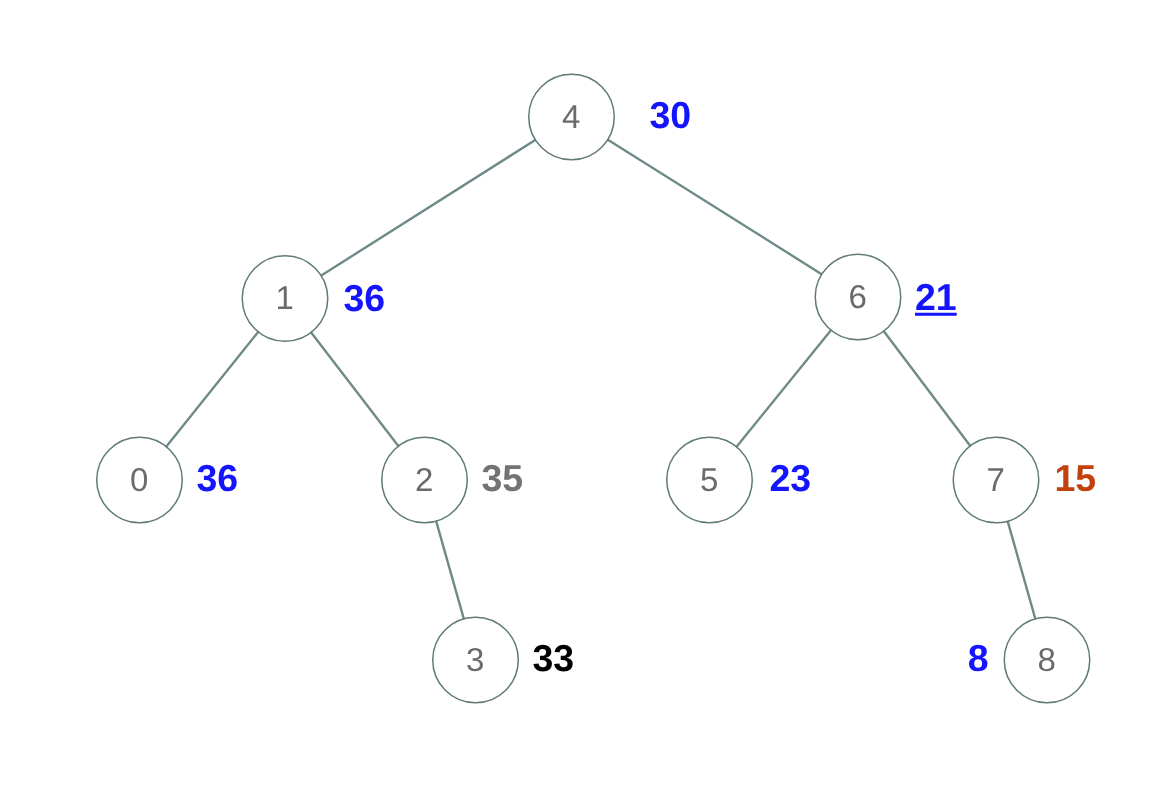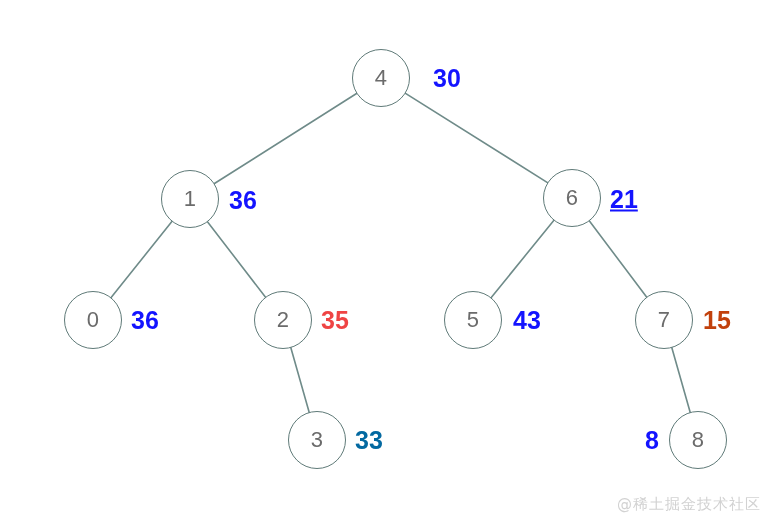--- a/index.html
+++ b/index.html
@@ -95,34 +95,33 @@
         <span class="node-key" style="color: rgb(107, 107, 107);">6</span>
       </div>
       <div class="weight right" style="left: 610px; top: 199px; color: rgb(20, 20, 255); text-decoration: underline;">21</div>
       <div class="node" style="left: 64px; top: 291px; width: 58px; height: 58px; border-color: rgb(95, 122, 120); background: rgb(255, 255, 255);">
         <span class="node-key" style="color: rgb(107, 107, 107);">0</span>
       </div>
       <div class="weight right" style="left: 131px; top: 320px; color: rgb(20, 20, 255);">36</div>
       <div class="node" style="left: 254px; top: 291px; width: 58px; height: 58px; border-color: rgb(95, 122, 120); background: rgb(255, 255, 255);">
         <span class="node-key" style="color: rgb(107, 107, 107);">2</span>
       </div>
-      <div class="weight right" style="left: 321px; top: 320px; color: #ef4444;">35</div>
+      <div class="weight right" style="left: 321px; top: 320px; color: #737373;">35</div>
       <div class="node" style="left: 444px; top: 291px; width: 58px; height: 58px; border-color: rgb(95, 122, 120); background: rgb(255, 255, 255);">
         <span class="node-key" style="color: rgb(107, 107, 107);">5</span>
       </div>
-      <div class="weight right" style="left: 513px; top: 320px; color: rgb(20, 20, 255);">43</div>
+      <div class="weight right" style="left: 513px; top: 320px; color: rgb(20, 20, 255);">23</div>
       <div class="node" style="left: 635px; top: 291px; width: 58px; height: 58px; border-color: rgb(95, 122, 120); background: rgb(255, 255, 255);">
         <span class="node-key" style="color: rgb(107, 107, 107);">7</span>
       </div>
       <div class="weight right" style="left: 703px; top: 320px; color: #c2410c;">15</div>
       <div class="node" style="left: 288px; top: 411px; width: 58px; height: 58px; border-color: rgb(95, 122, 120); background: rgb(255, 255, 255);">
         <span class="node-key" style="color: rgb(107, 107, 107);">3</span>
       </div>
-      <div class="weight right" style="left: 355px; top: 440px; color: #0369a1;">33</div>
+      <div class="weight right" style="left: 355px; top: 440px; color: #000000;">33</div>
       <div class="node" style="left: 669px; top: 411px; width: 58px; height: 58px; border-color: rgb(95, 122, 120); background: rgb(255, 255, 255);">
         <span class="node-key" style="color: rgb(107, 107, 107);">8</span>
       </div>
       <div class="weight left" style="left: 659px; top: 440px; color: rgb(20, 20, 255);">8</div>
     </div>
 
-  <div id="watermark" style="left: 617px; top: 497px; color: rgb(210, 210, 210);">@稀土掘金技术社区</div>
 
 </div>
 
 </body></html>

